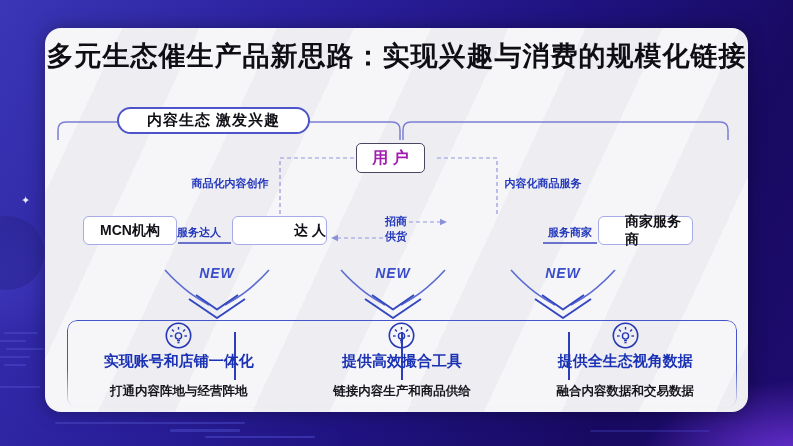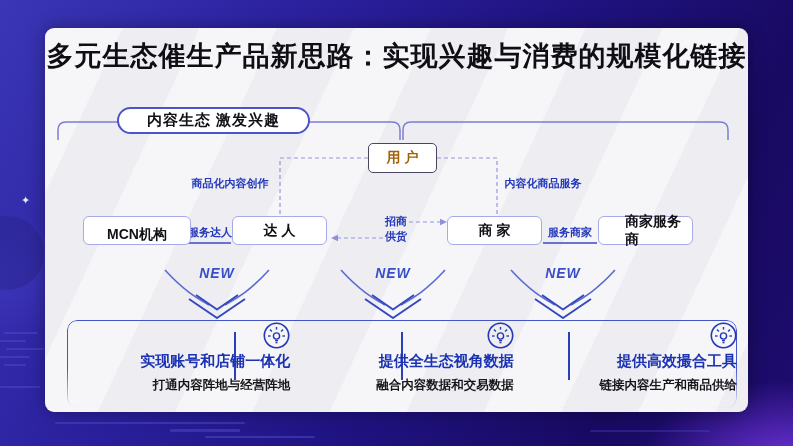--- a/index.html
+++ b/index.html
@@ -6,67 +6,67 @@
   body{width:793px;height:446px;overflow:hidden;font-family:"Liberation Sans","DejaVu Sans",sans-serif;}
   #screen{position:relative;width:793px;height:446px;
     background:
       radial-gradient(220px 120px at 100% 104%, rgba(124,58,237,.85), rgba(124,58,237,0) 70%),
       radial-gradient(120px 90px at 0% 62%, rgba(72,64,200,.5), rgba(72,64,200,0) 70%),
       linear-gradient(118deg,#3a36b6 0%,#2c22a0 28%,#201382 55%,#180a62 80%,#1e0c6e 100%);}
   .deco-bar{position:absolute;background:#4a49c8;opacity:.55;border-radius:1px;}
   .sparkle{position:absolute;color:#ffffff;font-size:11px;opacity:.9;}
   .deco-circle{position:absolute;width:74px;height:74px;border-radius:50%;background:#2a2490;opacity:.55;}
 
-  .card{position:absolute;left:45px;top:28px;width:703px;height:384px;border-radius:9px;
+  .card{position:absolute;left:45px;top:28px;width:703px;height:384px;border-radius:16px;
     background-color:#f6f6f8;
     background-image:repeating-linear-gradient(115deg, rgba(255,255,255,0) 0 70px, rgba(228,228,236,.5) 70px 140px);
     box-shadow:0 0 18px rgba(0,0,0,.35);}
   .slide-title{position:absolute;top:10px;left:0;width:100%;text-align:center;
     font-size:27px;font-weight:700;letter-spacing:1px;color:#0e0e14;}
 
   svg.connectors{position:absolute;left:0;top:0;width:703px;height:384px;z-index:1;}
 
   .pill{position:absolute;top:79px;height:27px;box-sizing:border-box;border:2px solid #4d53c8;border-radius:15px;
     background:#fff;display:flex;align-items:center;justify-content:center;
     font-size:15px;font-weight:700;color:#101016;z-index:3;letter-spacing:1px;}
   .pill.left{left:72px;width:193px;}
   .pill.right{left:443px;width:190px;}
 
-  .user-box{position:absolute;left:323px;top:115px;width:69px;height:30px;box-sizing:border-box;
+  .user-box{position:absolute;left:311px;top:115px;width:69px;height:30px;box-sizing:border-box;
     border:1.5px solid #4a4660;border-radius:5px;background:#fff;display:flex;align-items:center;justify-content:center;
-    font-size:14px;font-weight:700;color:#a16207;z-index:3;}
+    font-size:16px;font-weight:700;color:#a21caf;z-index:3;}
 
   .node{position:absolute;top:188px;height:29px;box-sizing:border-box;border:1.4px solid #a6aae8;border-radius:6px;
     background:#fff;display:flex;align-items:center;justify-content:center;
     font-size:14px;font-weight:700;color:#101016;z-index:3;}
-  .node.mcn{left:38px;width:108px;align-items:flex-end;}
-  .node.talent{left:187px;width:95px;}
+  .node.mcn{left:38px;width:94px;}
+  .node.talent{left:187px;width:95px;justify-content:flex-end;}
   .node.merchant{left:402px;width:95px;}
   .node.mservice{left:553px;width:95px;padding-left:26px;}
 
   .edge-label{position:absolute;font-size:11px;font-weight:700;color:#2438bb;z-index:2;line-height:13px;}
   .lbl-content-creation{left:125px;top:149px;width:120px;text-align:center;}
   .lbl-product-service{left:438px;top:149px;width:120px;text-align:center;}
-  .lbl-serve-talent{left:132px;top:198px;width:55px;text-align:right;}
+  .lbl-serve-talent{left:132px;top:198px;width:55px;text-align:left;}
   .lbl-serve-merchant{left:497px;top:198px;width:56px;text-align:center;}
   .lbl-recruit{left:333px;top:187px;width:36px;text-align:center;}
   .lbl-supply{left:333px;top:202px;width:36px;text-align:center;}
 
   .new-arrow{position:absolute;top:238px;width:120px;height:56px;z-index:2;}
   .new-arrow .word{position:absolute;top:-1px;left:0;width:100%;text-align:center;
     font-size:14px;font-weight:800;font-style:italic;letter-spacing:1px;color:#3a4ecb;}
   .new-arrow.a1{left:112px;} .new-arrow.a2{left:288px;} .new-arrow.a3{left:458px;}
 
   .panel{position:absolute;left:22px;top:292px;width:670px;height:88px;z-index:2;}
   .panel-border{position:absolute;inset:0;border:1.5px solid #4355c8;border-radius:10px;
     -webkit-mask:linear-gradient(#000 55%,transparent 100%);mask:linear-gradient(#000 55%,transparent 100%);}
   .panel-cols{position:absolute;inset:0;display:flex;}
-  .cap{flex:1;display:flex;flex-direction:column;align-items:flex-end;padding-top:2px;}
+  .cap{flex:1;display:flex;flex-direction:column;align-items:center;padding-top:2px;}
   .cap-title{font-size:15px;font-weight:800;color:#1b32b4;margin-top:3px;}
-  .cap-sub{font-size:12.5px;font-weight:700;color:#16161c;margin-top:6px;}
+  .cap-sub{font-size:12.5px;font-weight:700;color:#16161c;margin-top:12px;}
   .divider{position:absolute;top:12px;width:1.5px;height:48px;background:#2b3fb8;}
   .d1{left:167px;} .d2{left:334px;} .d3{left:501px;}
 </style>
 </head>
 <body>
 
 <div id="screen">
 
   <div class="deco-circle" style="left:-30px;top:216px;"></div>
   <div class="deco-bar" style="left:4px;top:332px;width:34px;height:2px;"></div>
@@ -127,23 +127,20 @@
     <div class="edge-label lbl-serve-talent">服务达人</div>
     <div class="edge-label lbl-serve-merchant">服务商家</div>
     <div class="edge-label lbl-recruit">招商</div>
     <div class="edge-label lbl-supply">供货</div>
 
     <div class="node mcn">
       <span>MCN机构</span>
     </div>
     <div class="node talent">
       <span>达 人</span>
-    </div>
-    <div class="node merchant">
-      <span>商 家</span>
     </div>
     <div class="node mservice">
       <span>商家服务商</span>
     </div>
 
     <div class="new-arrow a1">
       <svg width="120" height="56" viewBox="0 0 120 56">
         <path d="M8,4 C28,26 42,33 52,39" fill="none" stroke="#5b6bd2" stroke-width="1.6"></path>
         <path d="M112,4 C92,26 78,33 68,39" fill="none" stroke="#5b6bd2" stroke-width="1.6"></path>
         <path d="M32,33 L60,52 L88,33" fill="none" stroke="#3448c0" stroke-width="2" stroke-linejoin="round"></path>
@@ -196,35 +193,35 @@
             <circle cx="13.5" cy="13.5" r="12.2" fill="none" stroke="#2438b6" stroke-width="1.6"></circle>
             <circle cx="13.5" cy="14" r="3.1" fill="none" stroke="#2438b6" stroke-width="1.4"></circle>
             <line x1="13.5" y1="5" x2="13.5" y2="7.6" stroke="#2438b6" stroke-width="1.4"></line>
             <line x1="7" y1="7.5" x2="8.9" y2="9.4" stroke="#2438b6" stroke-width="1.4"></line>
             <line x1="20" y1="7.5" x2="18.1" y2="9.4" stroke="#2438b6" stroke-width="1.4"></line>
             <line x1="5" y1="14" x2="7.6" y2="14" stroke="#2438b6" stroke-width="1.4"></line>
             <line x1="22" y1="14" x2="19.4" y2="14" stroke="#2438b6" stroke-width="1.4"></line>
             <line x1="12" y1="18.6" x2="15" y2="18.6" stroke="#2438b6" stroke-width="1.4"></line>
             <line x1="12.5" y1="20.6" x2="14.5" y2="20.6" stroke="#2438b6" stroke-width="1.4"></line>
           </svg>
-          <div class="cap-title">提供全生态视角数据</div>
-          <div class="cap-sub">融合内容数据和交易数据</div>
+          <div class="cap-title">提供高效撮合工具</div>
+          <div class="cap-sub">链接内容生产和商品供给</div>
         </div>
         <div class="cap">
           <svg width="27" height="27" viewBox="0 0 27 27">
             <circle cx="13.5" cy="13.5" r="12.2" fill="none" stroke="#2438b6" stroke-width="1.6"></circle>
             <circle cx="13.5" cy="14" r="3.1" fill="none" stroke="#2438b6" stroke-width="1.4"></circle>
             <line x1="13.5" y1="5" x2="13.5" y2="7.6" stroke="#2438b6" stroke-width="1.4"></line>
             <line x1="7" y1="7.5" x2="8.9" y2="9.4" stroke="#2438b6" stroke-width="1.4"></line>
             <line x1="20" y1="7.5" x2="18.1" y2="9.4" stroke="#2438b6" stroke-width="1.4"></line>
             <line x1="5" y1="14" x2="7.6" y2="14" stroke="#2438b6" stroke-width="1.4"></line>
             <line x1="22" y1="14" x2="19.4" y2="14" stroke="#2438b6" stroke-width="1.4"></line>
             <line x1="12" y1="18.6" x2="15" y2="18.6" stroke="#2438b6" stroke-width="1.4"></line>
             <line x1="12.5" y1="20.6" x2="14.5" y2="20.6" stroke="#2438b6" stroke-width="1.4"></line>
           </svg>
-          <div class="cap-title">提供高效撮合工具</div>
-          <div class="cap-sub">链接内容生产和商品供给</div>
+          <div class="cap-title">提供全生态视角数据</div>
+          <div class="cap-sub">融合内容数据和交易数据</div>
         </div>
       </div>
     </div>
 
   </div>
 </div>
 
 </body></html>

